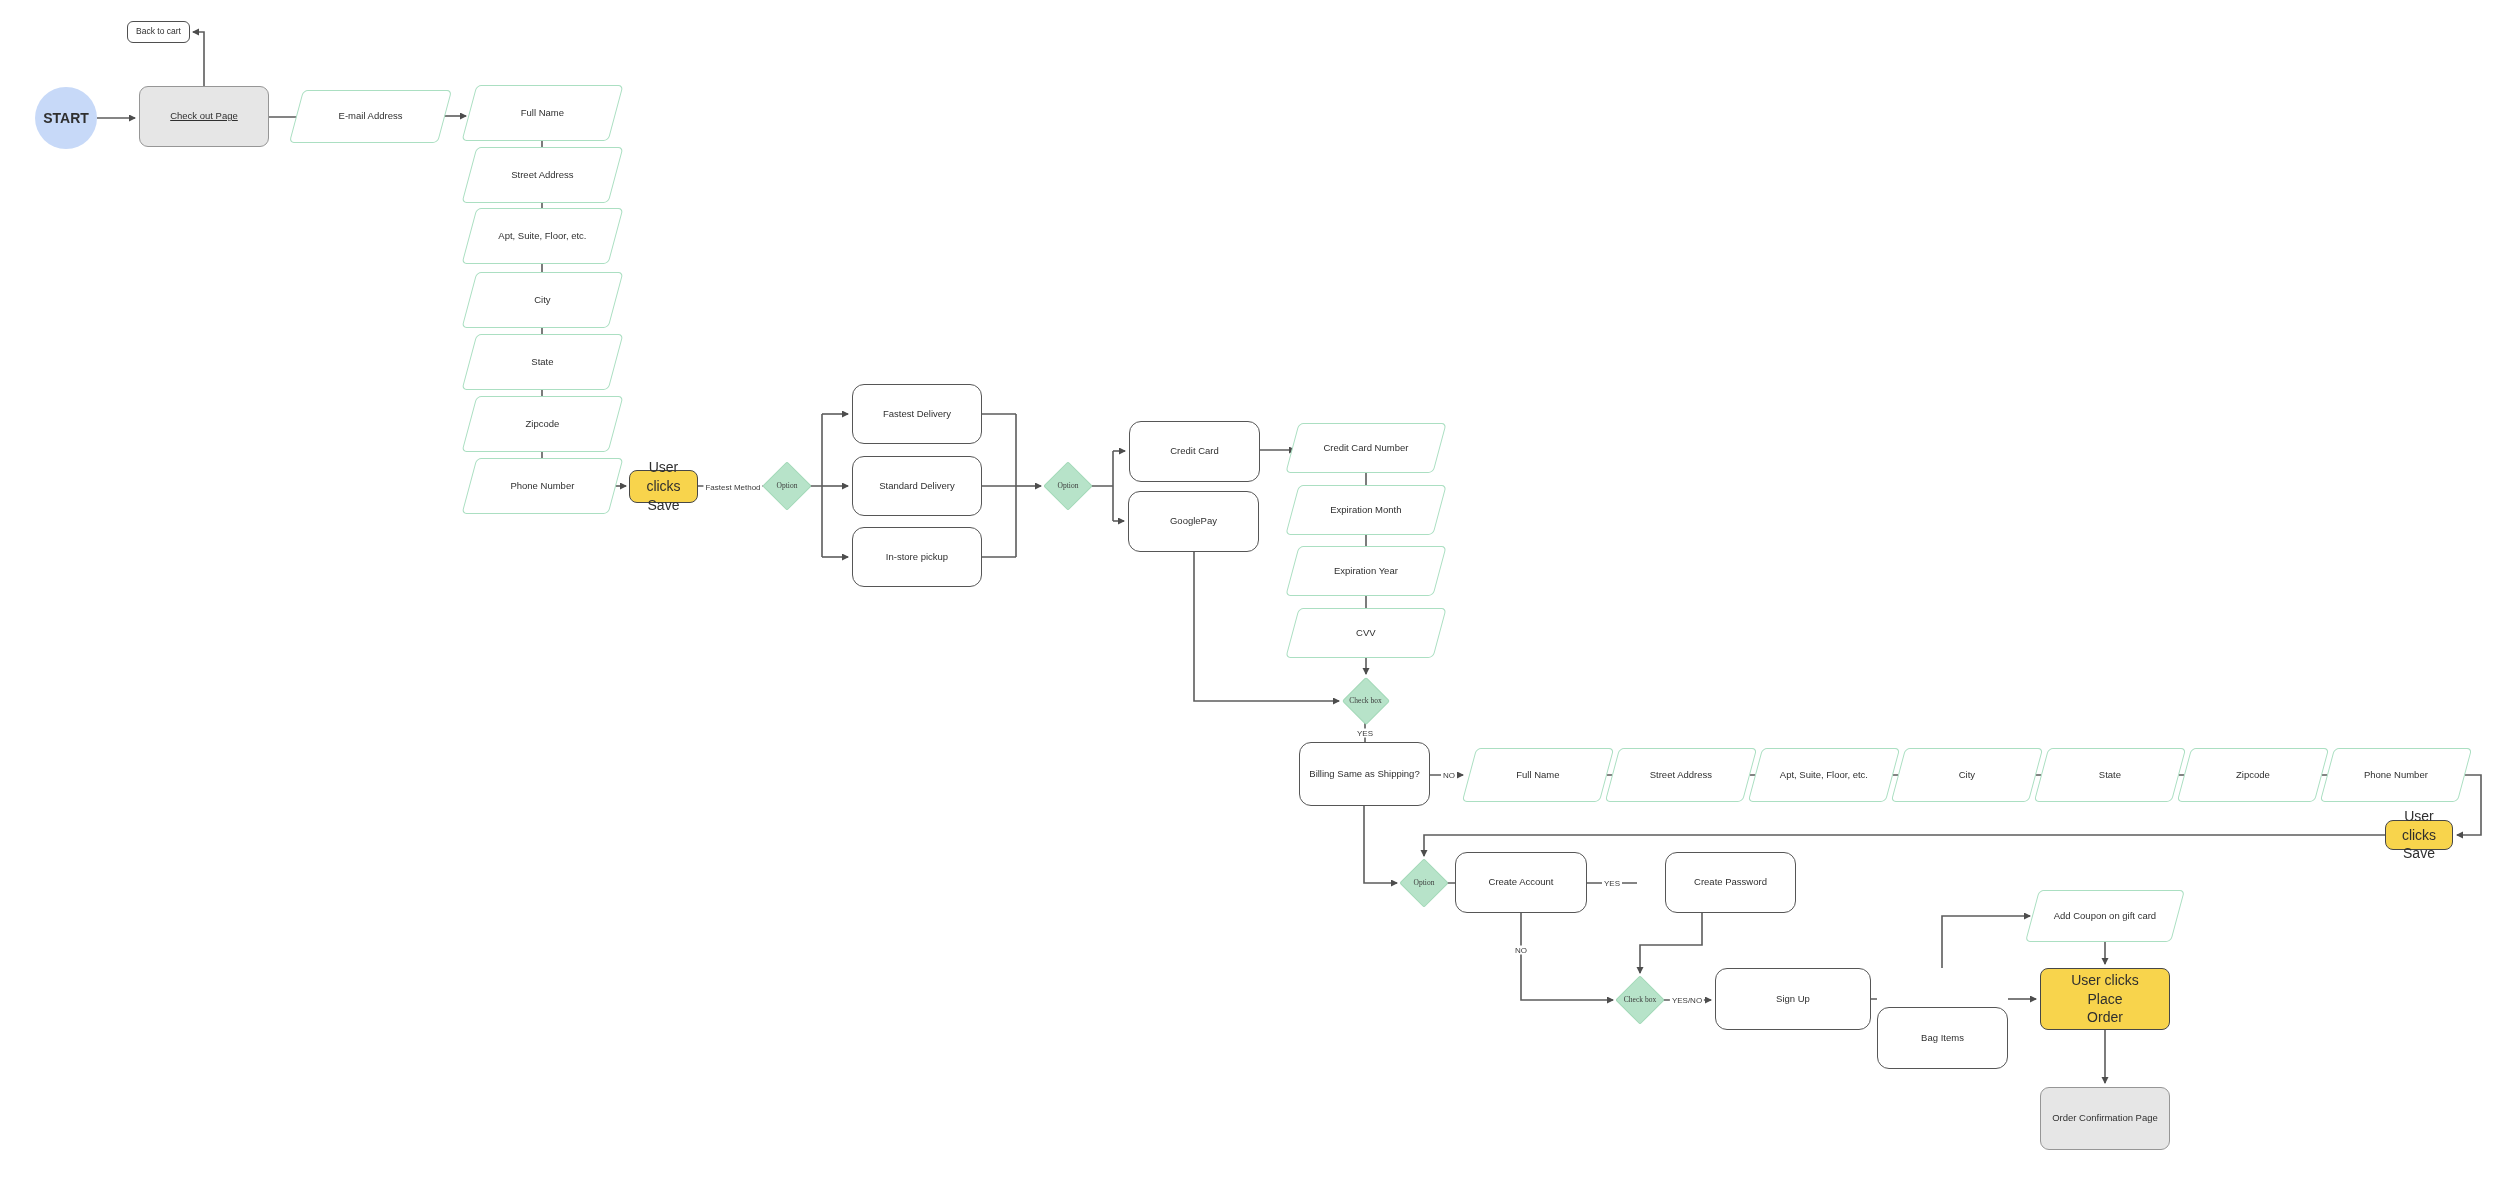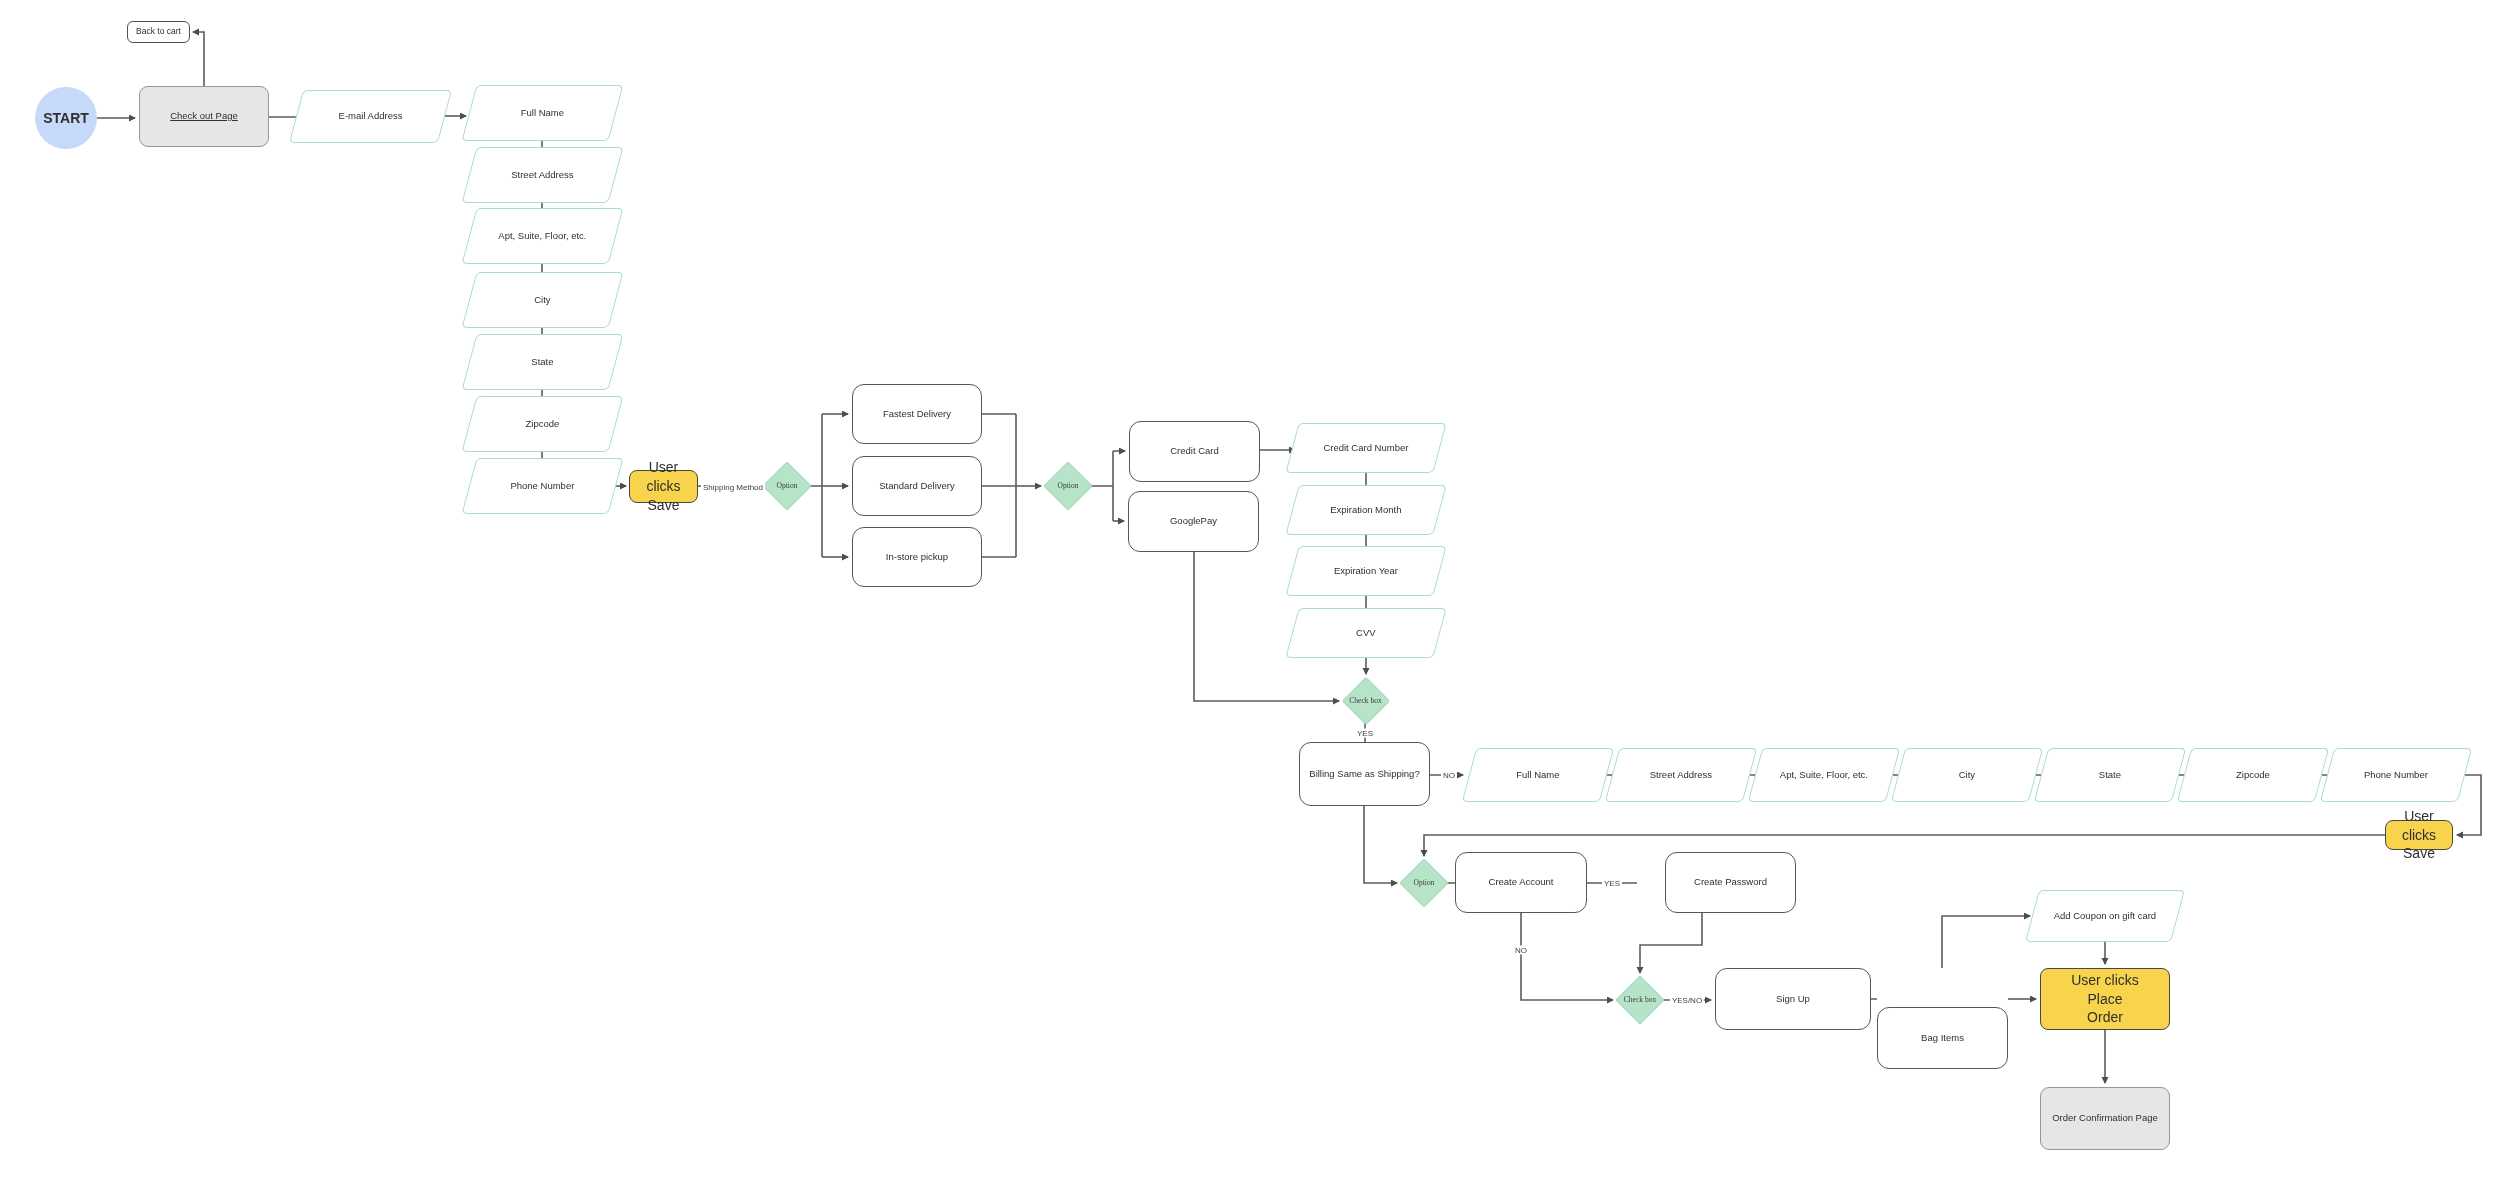--- a/index.html
+++ b/index.html
@@ -205,20 +205,20 @@
   <div class="node para" style="left:2032px;top:890px;width:146px;height:52px;">
       <span>Add Coupon on gift card</span>
     </div>
 
   <div class="node rect-yellow" style="left:2040px;top:968px;width:130px;height:62px;">
       <span class="wrap-narrow">User clicks Place Order</span>
     </div>
 
   <div class="node rect-gray" style="left:2040px;top:1087px;width:130px;height:63px;">Order Confirmation Page</div>
 
-  <div class="elabel" style="left:733px;top:487px;">Shipping Method</div>
+  <div class="elabel" style="left:733px;top:487px;">Fastest Method</div>
   <div class="elabel" style="left:1365px;top:733px;">YES</div>
   <div class="elabel" style="left:1449px;top:775px;">NO</div>
   <div class="elabel" style="left:1612px;top:883px;">YES</div>
   <div class="elabel" style="left:1521px;top:950px;">NO</div>
   <div class="elabel" style="left:1687px;top:1000px;">YES/NO</div>
 
 </div>
 
 </body></html>

